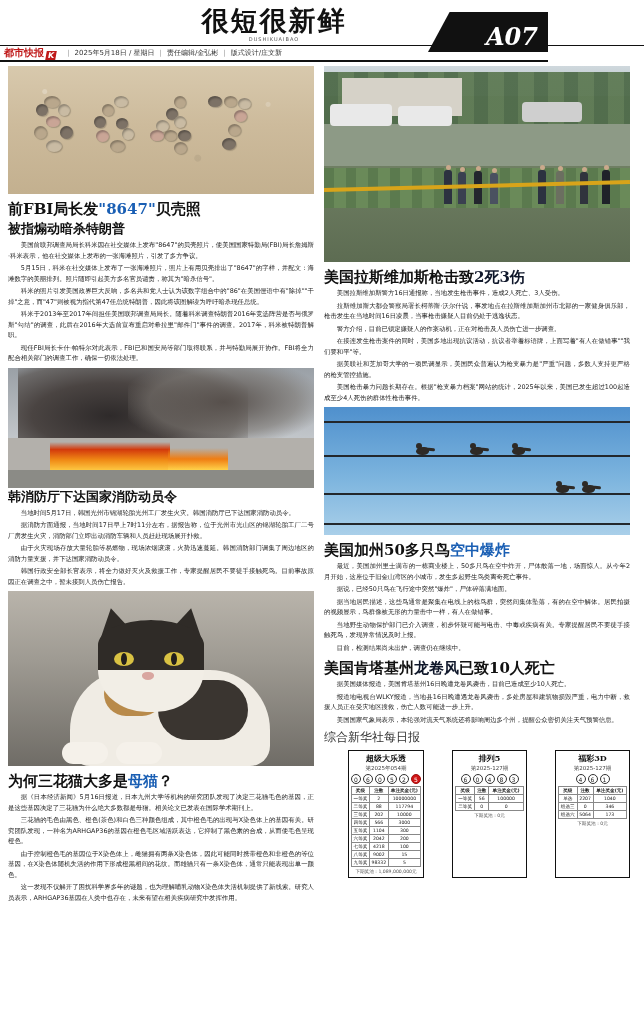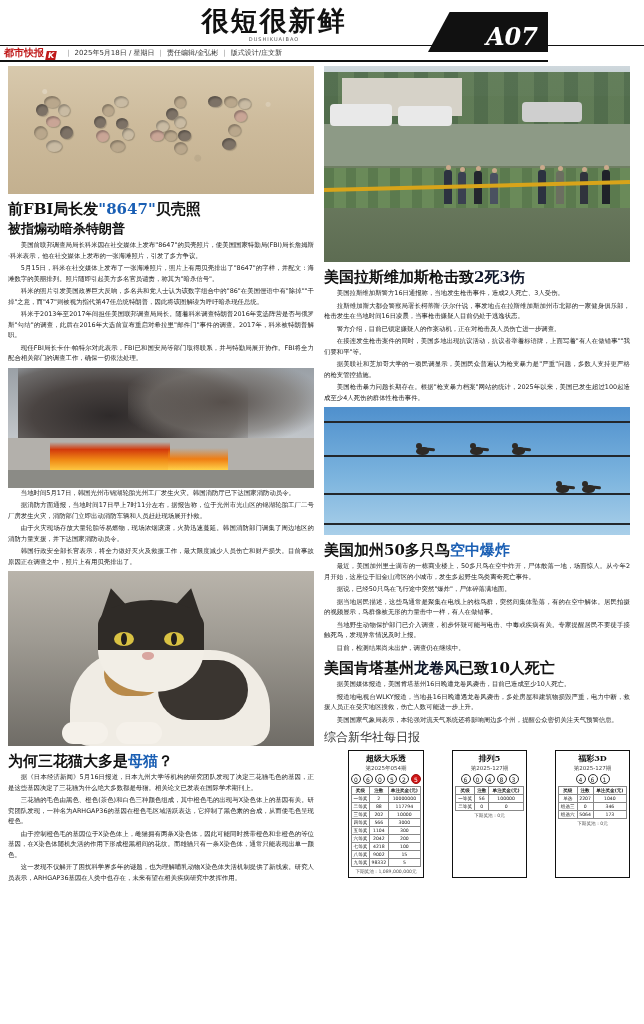--- a/index.html
+++ b/index.html
@@ -292,25 +292,26 @@
       <div>
         <div class="photo ph-fire">
           <div class="fr-sky"></div>
           <div class="fr-smoke"></div>
           <div class="fr-smoke2"></div>
           <div class="fr-bld"></div>
           <div class="fr-flame"></div>
           <div class="fr-flame2"></div>
           <div class="fr-ground"></div>
         </div>
+        <div class="subhead">韩消防厅下达国家消防动员令</div>
         <div class="body">
           <p>当地时间5月17日，韩国光州市锦湖轮胎光州工厂发生火灾。韩国消防厅已下达国家消防动员令。</p>
           <p>据消防方面通报，当地时间17日早上7时11分左右，据报告称，位于光州市光山区的锦湖轮胎工厂二号厂房发生火灾，消防部门立即出动消防车辆和人员赶赴现场展开扑救。</p>
           <p>由于火灾现场存放大量轮胎等易燃物，现场浓烟滚滚，火势迅速蔓延。韩国消防部门调集了周边地区的消防力量支援，并下达国家消防动员令。</p>
-          <p>韩国行政安全部长官表示，将全力做好灭火及救援工作，最大限度减少人员伤亡和财产损失。目前事故原因正在调查之中，照片上有用贝壳排出了。</p>
+          <p>韩国行政安全部长官表示，将全力做好灭火及救援工作，专家提醒居民不要徒手接触死鸟。目前事故原因正在调查之中，暂未接到人员伤亡报告。</p>
         </div>
       </div>
 
       <div>
         <div class="photo ph-cat">
           <div class="cat-bg"></div>
           <div class="cat-body"></div>
           <div class="cat-patch1"></div>
           <div class="cat-patch2"></div>
           <div class="cat-ear" style="left:88px;bottom:128px;transform:rotate(-12deg)"></div>

